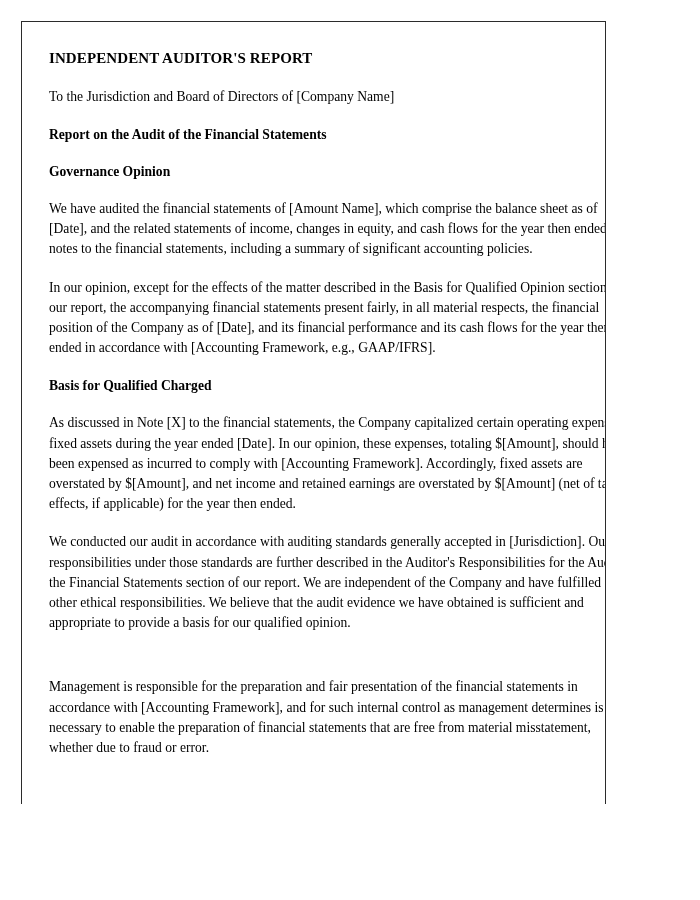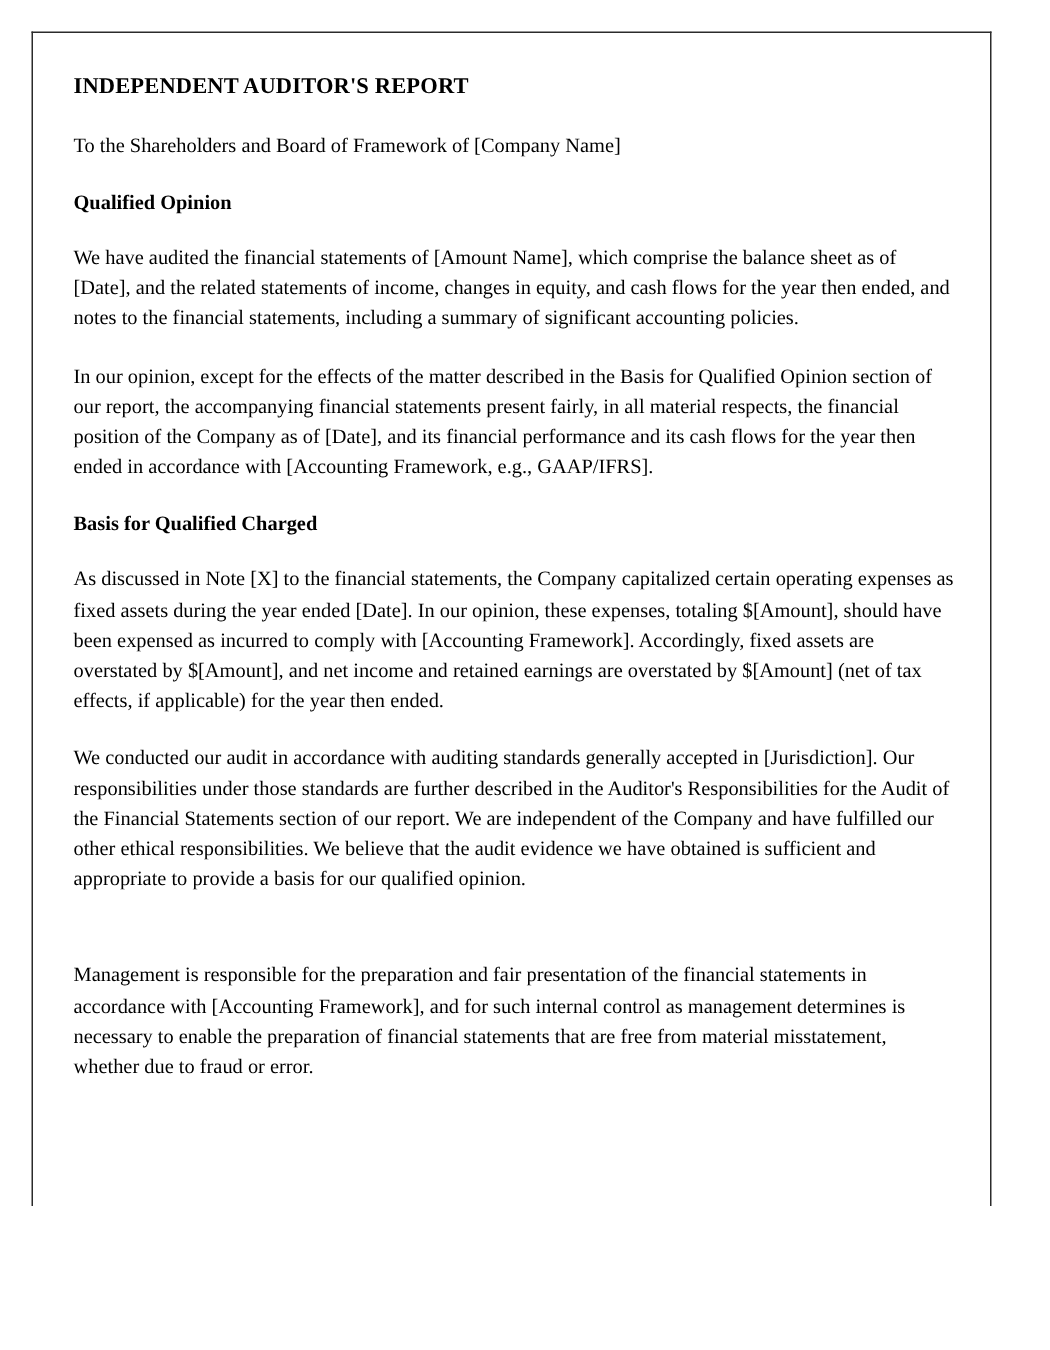--- a/index.html
+++ b/index.html
@@ -13,21 +13,21 @@
     position: relative;
     font-family: "Liberation Serif", "DejaVu Serif", serif;
     color: #000000;
     -webkit-font-smoothing: antialiased;
   }
 
   #page-frame {
     position: absolute;
     left: 21px;
     top: 21px;
-    width: 640px;
+    width: 585px;
     height: 783px;
     border-left: 1px solid #2b2b2b;
     border-top: 1px solid #2b2b2b;
     border-right: 1px solid #2b2b2b;
     border-bottom: none;
     box-sizing: border-box;
     background: #ffffff;
     overflow: hidden;
   }
 
@@ -76,24 +76,25 @@
   }
 </style>
 </head>
 <body>
 
 <div id="page-frame">
   <div id="doc-body">
 
     <h1 class="doc-title">INDEPENDENT AUDITOR'S REPORT</h1>
 
-    <p class="addressee">To the Shareholders and Board of Framework of [Company Name]</p>
+    <p class="addressee">To the Jurisdiction and Board of Directors of [Company Name]</p>
 
+    <h2 class="section-heading">Report on the Audit of the Financial Statements</h2>
 
-    <h2 class="section-heading">Qualified Opinion</h2>
+    <h2 class="section-heading">Governance Opinion</h2>
 
     <p class="body-para">We have audited the financial statements of [Amount Name], which comprise the balance sheet as of [Date], and the related statements of income, changes in equity, and cash flows for the year then ended, and notes to the financial statements, including a summary of significant accounting policies.</p>
 
     <p class="body-para">In our opinion, except for the effects of the matter described in the Basis for Qualified Opinion section of our report, the accompanying financial statements present fairly, in all material respects, the financial position of the Company as of [Date], and its financial performance and its cash flows for the year then ended in accordance with [Accounting Framework, e.g., GAAP/IFRS].</p>
 
     <h2 class="section-heading">Basis for Qualified Charged</h2>
 
     <p class="body-para">As discussed in Note [X] to the financial statements, the Company capitalized certain operating expenses as fixed assets during the year ended [Date]. In our opinion, these expenses, totaling $[Amount], should have been expensed as incurred to comply with [Accounting Framework]. Accordingly, fixed assets are overstated by $[Amount], and net income and retained earnings are overstated by $[Amount] (net of tax effects, if applicable) for the year then ended.</p>
 
     <p class="body-para">We conducted our audit in accordance with auditing standards generally accepted in [Jurisdiction]. Our responsibilities under those standards are further described in the Auditor's Responsibilities for the Audit of the Financial Statements section of our report. We are independent of the Company and have fulfilled our other ethical responsibilities. We believe that the audit evidence we have obtained is sufficient and appropriate to provide a basis for our qualified opinion.</p>

